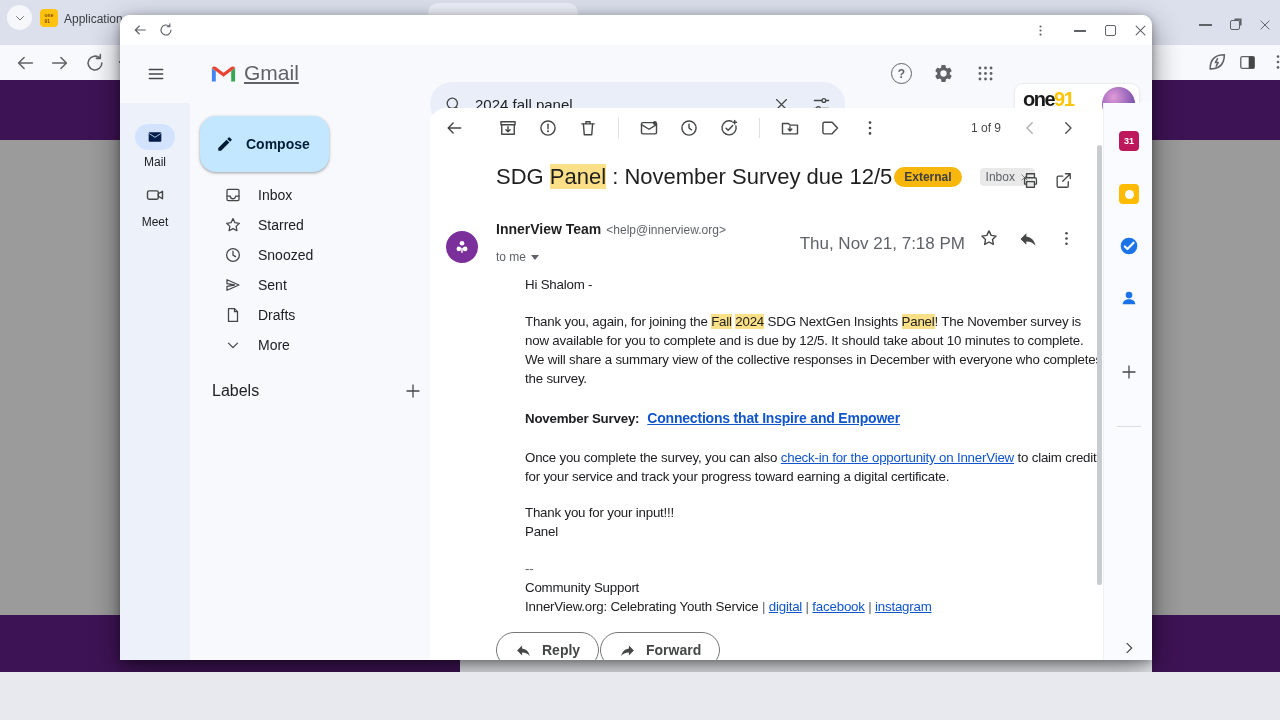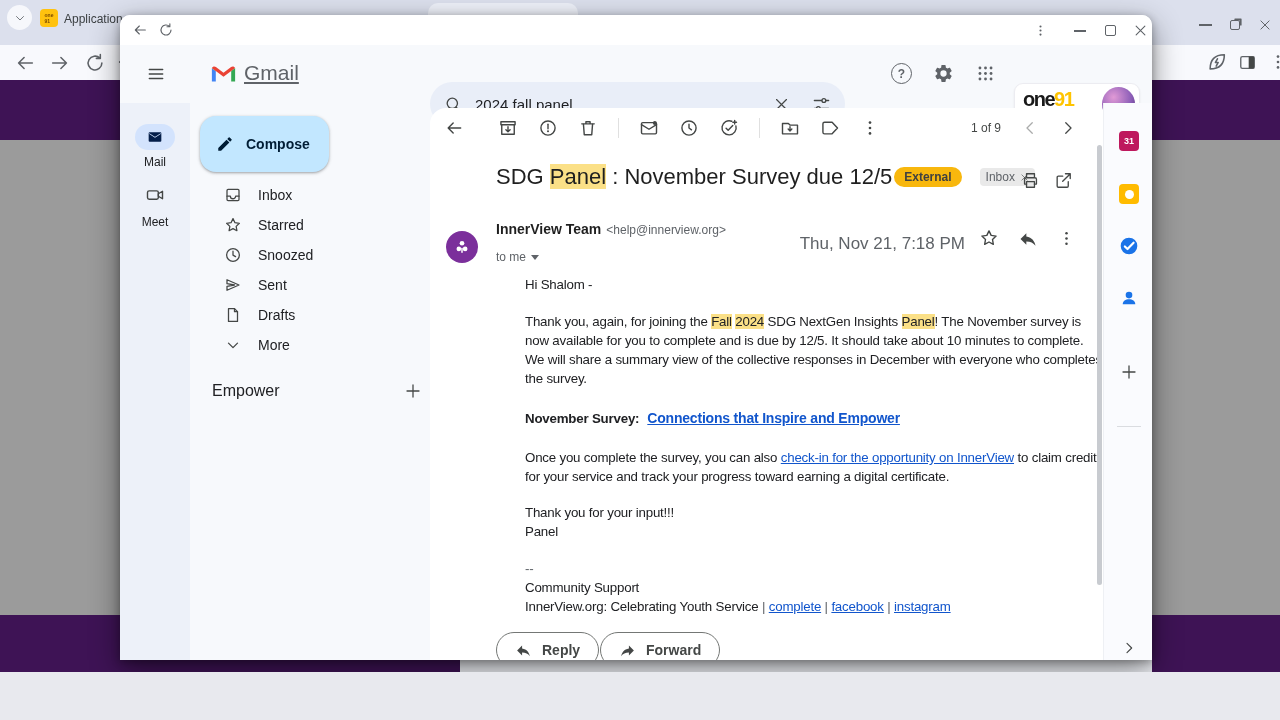--- a/index.html
+++ b/index.html
@@ -273,21 +273,21 @@
         </svg>
       <span>Drafts</span>
     </div>
     <div class="abs nav-item" style="top:315px">
       <svg width="18" height="18" viewBox="0 0 24 24">
           <path class="st" d="M6 9.5l6 6 6-6"></path>
         </svg>
       <span>More</span>
     </div>
     <div class="abs" id="labels-row">
-      <span id="labels-title">Empower</span>
+      <span id="labels-title">Labels</span>
       <svg width="18" height="18" viewBox="0 0 24 24">
           <path class="st" d="M12 4v16M4 12h16"></path>
         </svg>
     </div>
   </div>
 
   <div class="abs" id="email-card">
     <div class="abs" id="card-toolbar">
       <svg width="20" height="20" viewBox="0 0 24 24">
           <path class="st" d="M20 12H5M11 6l-6 6 6 6"></path>
@@ -398,21 +398,21 @@
       <div>Hi Shalom -</div>
       <div class="para"><span>Thank you, again, for joining the </span><span class="hl">Fall</span><span> </span><span class="hl">2024</span><span> SDG NextGen Insights </span><span class="hl">Panel</span><span>! The November survey is now available for you to complete and is due by 12/5. It should take about 10 minutes to complete. We will share a summary view of the collective responses in December with everyone who completes the survey.</span></div>
       <div id="survey-line">
         <span id="survey-label">November Survey:</span><a class="blue" id="survey-link">Connections that Inspire and Empower</a>
       </div>
       <div class="para" style="margin-top:20px"><span>Once you complete the survey, you can also </span><a class="blue">check-in for the opportunity on InnerView</a><span> to claim credit for your service and track your progress toward earning a digital certificate.</span></div>
       <div class="para" style="margin-top:17px">Thank you for your input!!!</div>
       <div>Panel</div>
       <div id="sig-divider">--</div>
       <div>Community Support</div>
-      <div><span>InnerView.org: Celebrating Youth Service</span> <span class="sep">|</span> <a class="blue">complete</a> <span class="sep">|</span> <a class="blue">facebook</a> <span class="sep">|</span> <a class="blue">instagram</a></div>
+      <div><span>InnerView.org: Celebrating Youth Service</span> <span class="sep">|</span> <a class="blue">digital</a> <span class="sep">|</span> <a class="blue">facebook</a> <span class="sep">|</span> <a class="blue">instagram</a></div>
     </div>
 
     <div class="abs action-btn" style="left:66px">
       <svg width="17" height="17" viewBox="0 0 24 24">
           <path fill="#444746" d="M10 9V5l-7 7 7 7v-4.1c5 0 8.5 1.7 11 5.1-1-5-4-10-11-11z"></path>
         </svg>
       <span>Reply</span>
     </div>
     <div class="abs action-btn" style="left:170px">
       <svg width="17" height="17" viewBox="0 0 24 24" style="transform:scaleX(-1)">

